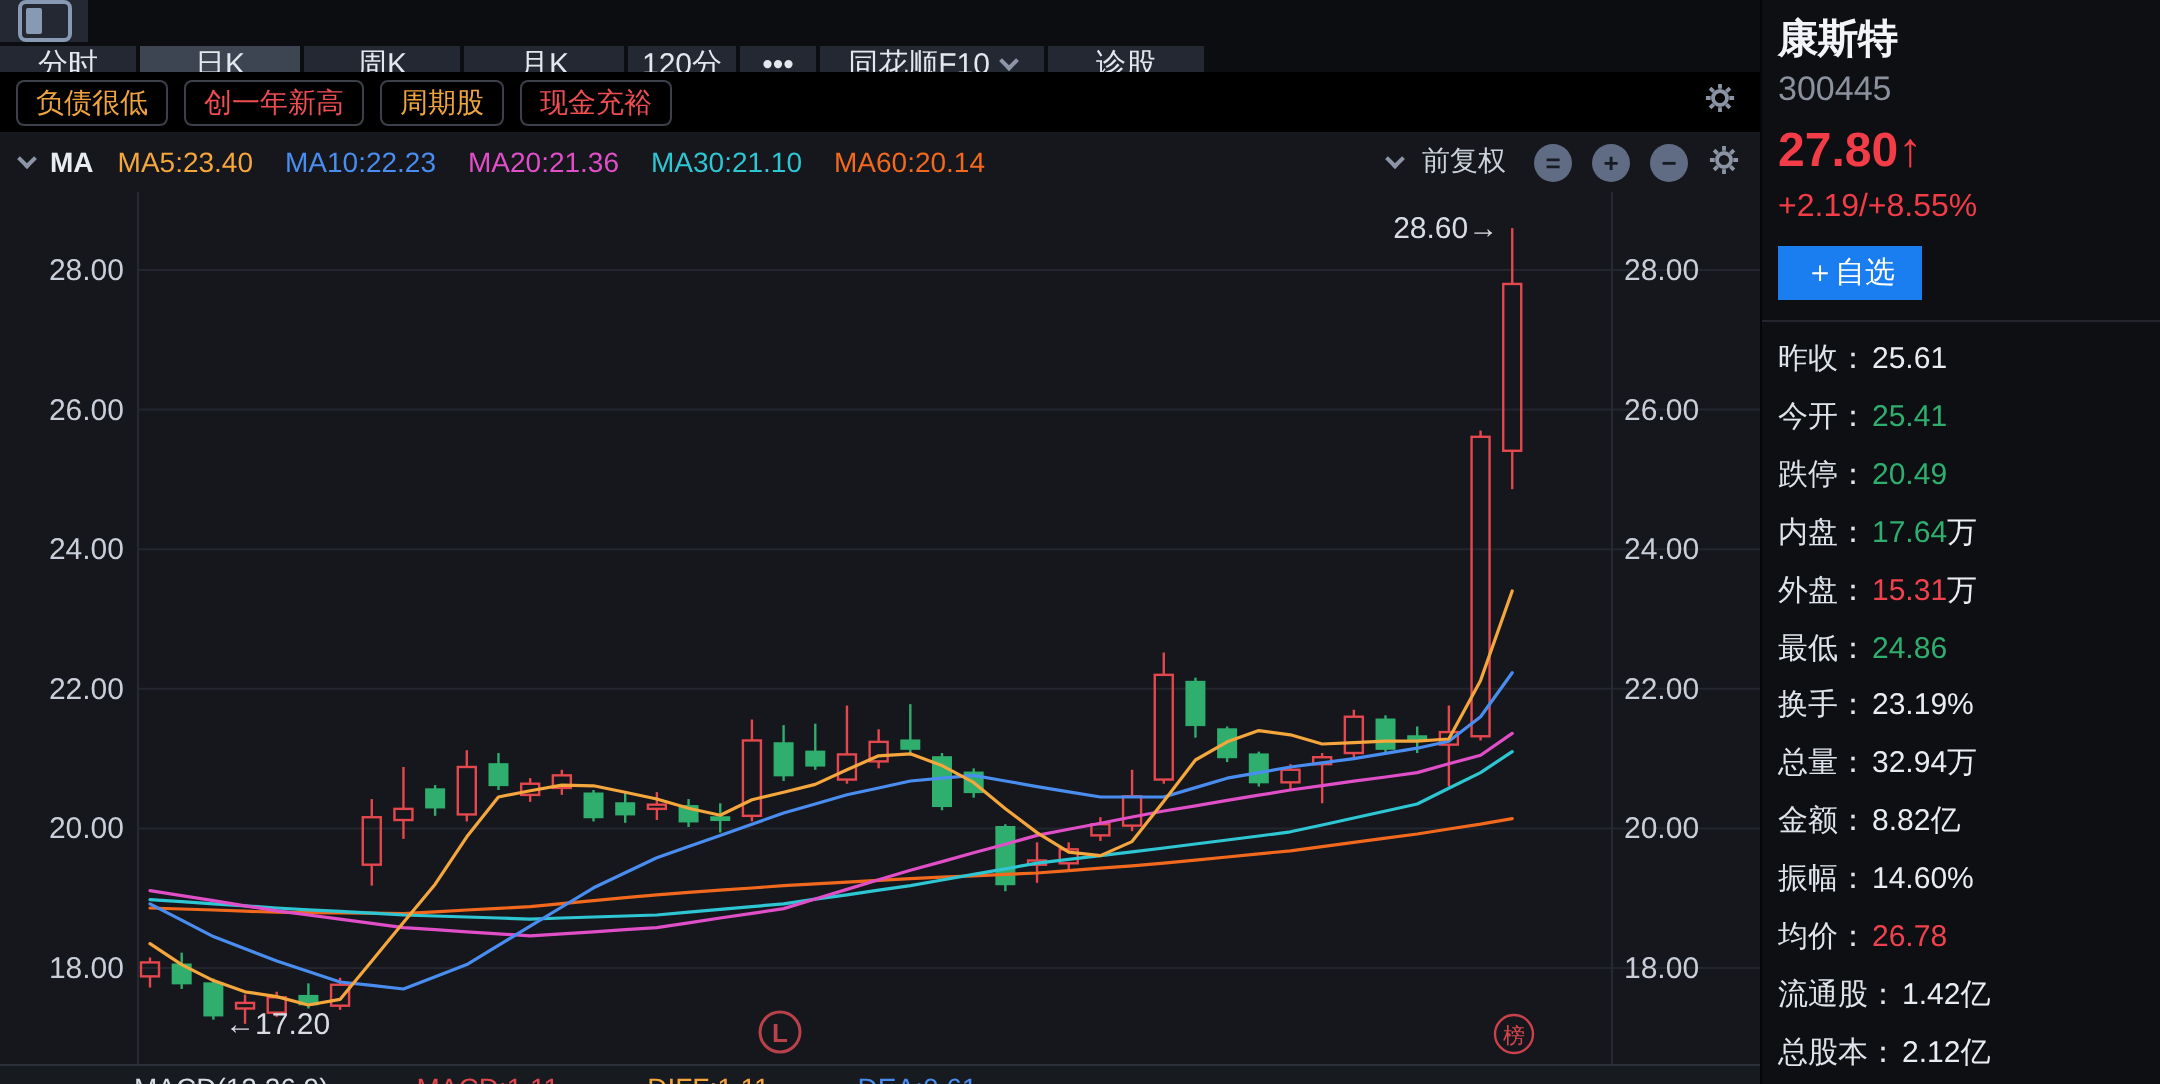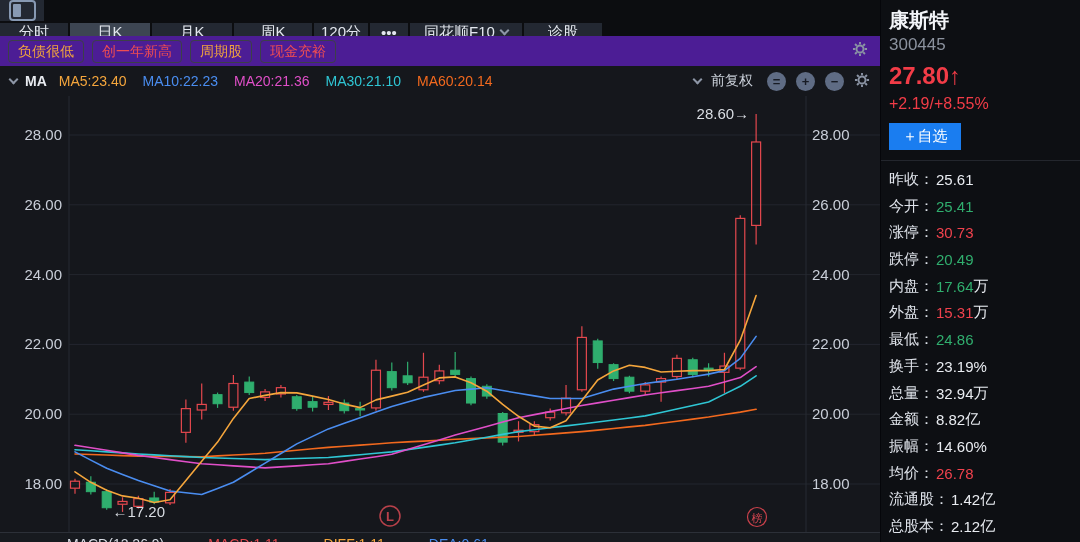--- a/index.html
+++ b/index.html
@@ -16,21 +16,21 @@
   .seg.active { background:#3d4552; }
   .tabstrip { display:flex; gap:2px; flex:0 0 auto; }
   .seg.iconseg { width:44px; }
   .seg.spacer { flex:1 1 auto; justify-content:flex-end; padding-right:16px; gap:36px; }
   .tbitem { display:flex; align-items:center; gap:7px; color:#e3e7ee; font-size:15px; }
   .chev { display:inline-block; width:7px; height:7px; border-right:2px solid #8d96a6; border-bottom:2px solid #8d96a6; transform:rotate(45deg); margin-top:-4px; }
   .ptoggle { width:27px; height:21px; border:2px solid #8799b3; border-radius:4px; position:relative; background:transparent; }
   .ptoggle::after { content:""; position:absolute; left:2px; top:2px; bottom:2px; width:8px; background:#8799b3; border-radius:1px; }
 
   
-  .row2 { position:absolute; top:36px; left:0; width:880px; height:30px; display:flex; align-items:center; padding:0 12px 0 8px; background:#4c1d95; }
+  .row2 { position:absolute; top:36px; left:0; width:880px; height:30px; display:flex; align-items:center; padding:0 12px 0 8px; background:#000000; }
   .chip { border:1px solid #3c4048; border-radius:4px; font-size:14px; padding:2px 9px; margin-right:8px; line-height:17px; cursor:pointer; }
   .chip.orange { color:#f0a43e; }
   .chip.red { color:#ef4d52; }
   .row2 .gear { margin-left:auto; }
 
   
   .row3 { position:absolute; top:66px; left:0; width:880px; height:30px; display:flex; align-items:center; padding:0 10px; background:#15171c; font-size:14px; }
   .ma-grp { color:#e8ebf0; font-weight:bold; margin:0 12px 0 8px; }
   .ma-item { margin-right:16px; }
   .row3-right { margin-left:auto; display:flex; align-items:center; gap:10px; color:#ccd2db; font-size:14px; }
@@ -71,25 +71,25 @@
       <div class="seg iconseg">
         <span class="ptoggle"></span>
       </div>
       <div class="tabstrip" id="tab-strip">
           <div class="seg" style="width: 68px;">
             <span>分时</span>
           </div>
           <div class="seg active" style="width: 80px;">
             <span>日K</span>
           </div>
+          <div class="seg" style="width: 78px;">
+            <span>周K</span>
+          </div>
           <div class="seg" style="width: 80px;">
             <span>月K</span>
-          </div>
-          <div class="seg" style="width: 78px;">
-            <span>周K</span>
           </div>
           <div class="seg" style="width: 54px;">
             <span>120分</span>
           </div>
           <div class="seg" style="width: 38px;">
             <span>•••</span>
           </div>
           <div class="seg" style="width: 112px;">
             <span>同花顺F10</span>
             <span class="chev" style="margin-left: 6px;"></span>
@@ -414,24 +414,20 @@
     <div class="p-stats" id="stat-rows">
         <div class="p-row">
           <span class="lbl">昨收</span>
           <span class="val c-white">25.61</span>
         </div>
         <div class="p-row">
           <span class="lbl">今开</span>
           <span class="val c-green">25.41</span>
         </div>
         <div class="p-row">
-          <span class="lbl">涨停</span>
-          <span class="val c-red">30.73</span>
-        </div>
-        <div class="p-row">
           <span class="lbl">跌停</span>
           <span class="val c-green">20.49</span>
         </div>
         <div class="p-row">
           <span class="lbl">内盘</span>
           <span class="val c-green">17.64</span>
           <span class="sfx">万</span>
         </div>
         <div class="p-row">
           <span class="lbl">外盘</span>

